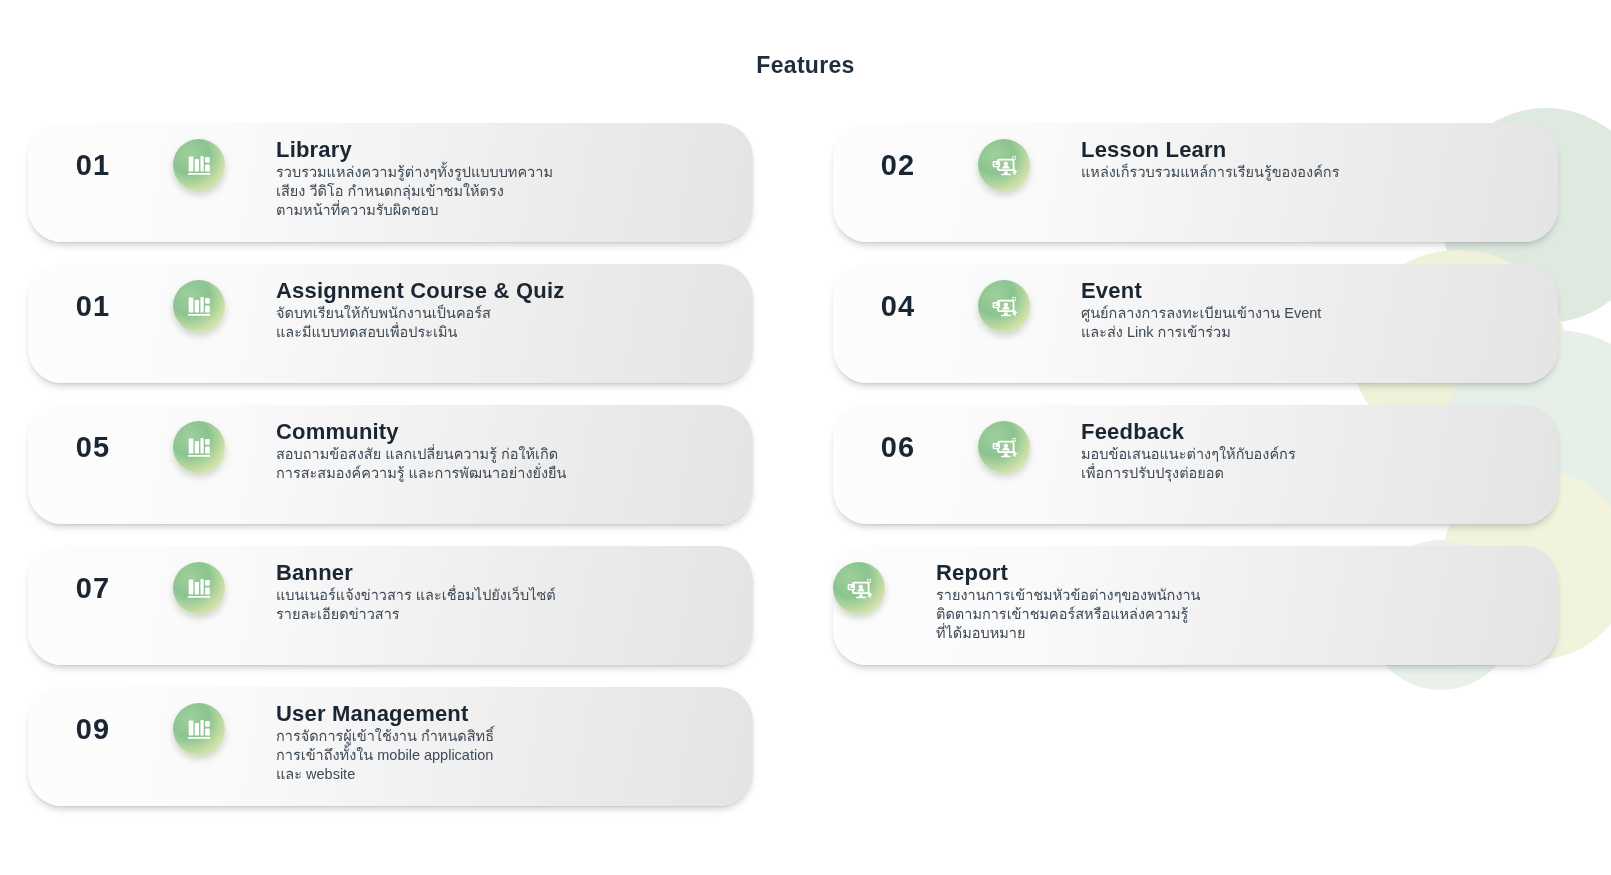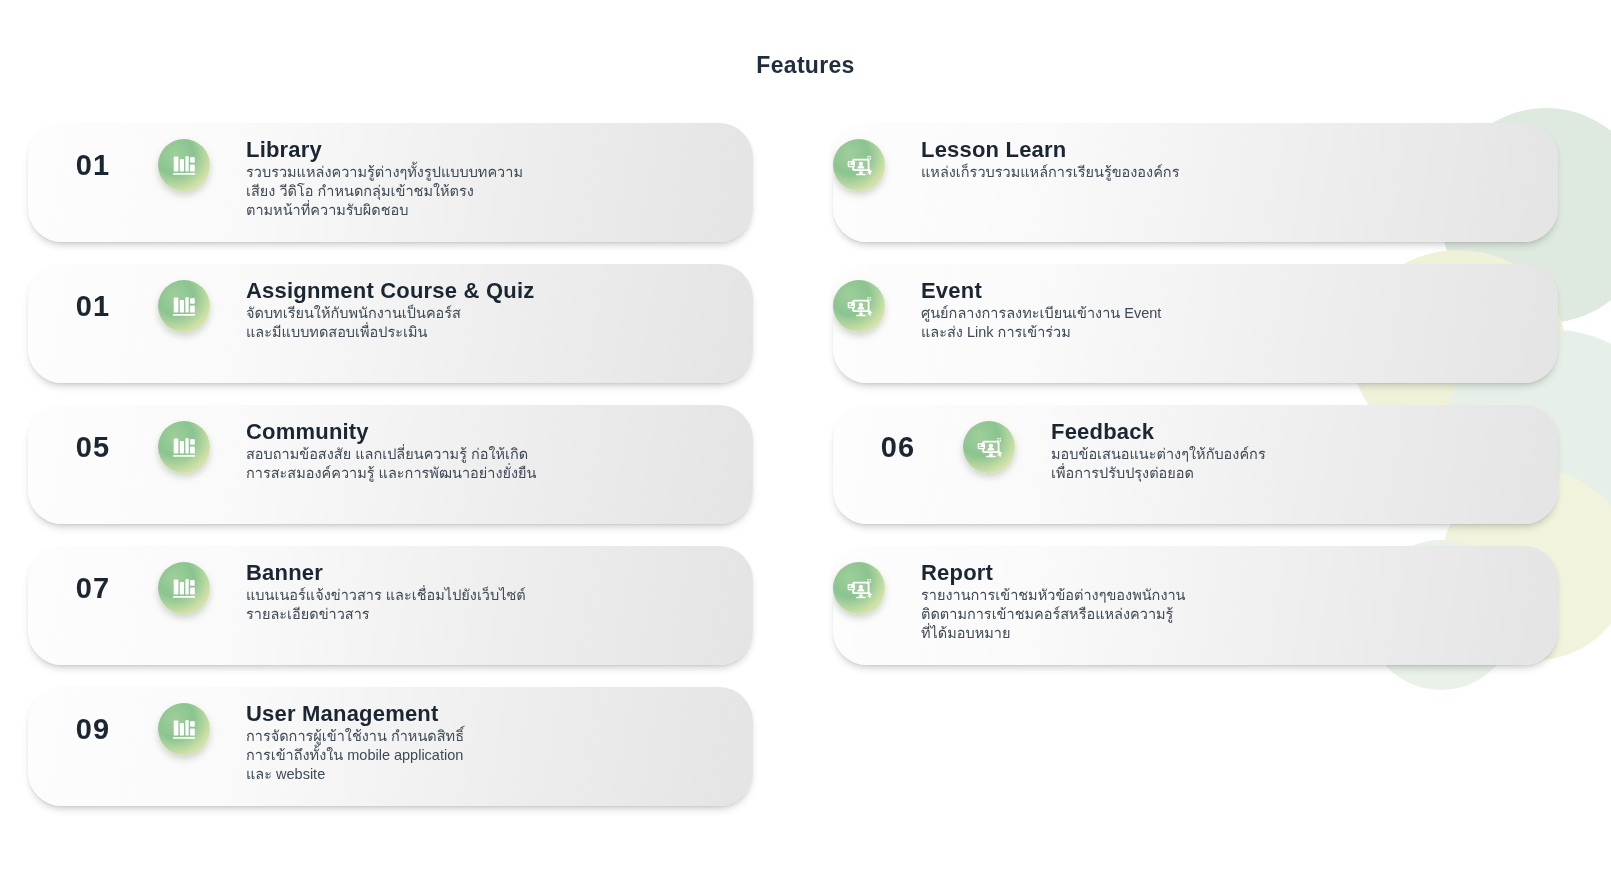--- a/index.html
+++ b/index.html
@@ -69,21 +69,21 @@
     width: 725px;
     border-radius: 34px;
     background: linear-gradient(100deg, #fdfdfd 0%, #fafafa 28%, #ececec 72%, #e4e4e4 100%);
     box-shadow: 0 5px 7px -2px rgba(90,95,100,0.30),
                 0 1px 2px rgba(0,0,0,0.06);
     display: flex;
     align-items: flex-start;
     margin-bottom: 22px;
     overflow: hidden;
   }
-  .feature-card.h-mid   { height: 119px; }
+  .feature-card.h-mid   { height: 119px; gap: 15px; }
 
   .card-number {
     flex: 0 0 auto;
     width: 130px;
     text-align: center;
     font-size: 29px;
     font-weight: bold;
     color: #1b2633;
     letter-spacing: 1px;
     padding-top: 26px;
@@ -227,20 +227,21 @@
         <div class="card-text">
           <div class="card-title">User Management</div>
           <div class="card-desc">การจัดการผู้เข้าใช้งาน กำหนดสิทธิ์
 การเข้าถึงทั้งใน mobile application
 และ website</div>
         </div>
       </div>
     </div>
   <div class="column column-right" id="col-right">
       <div class="feature-card h-mid">
+        <div class="card-number">02</div>
         <div class="card-icon">
           <svg width="31" height="31" viewBox="0 0 34 34" fill="none">
             <rect x="9" y="9.5" width="19" height="13.5" rx="2" fill="#ffffff"></rect>
             <rect x="11" y="11.5" width="15" height="9.5" rx="1" fill="#9ec99a"></rect>
             <circle cx="18.5" cy="15.2" r="2.4" fill="#ffffff"></circle>
             <path d="M14.6 20.2c0-2.1 1.8-3.3 3.9-3.3s3.9 1.2 3.9 3.3z" fill="#ffffff"></path>
             <rect x="16.5" y="23.5" width="4" height="3" fill="#ffffff"></rect>
             <rect x="13" y="26" width="11" height="1.8" rx="0.9" fill="#ffffff"></rect>
             <rect x="4" y="12" width="8" height="7" rx="1.5" fill="#ffffff"></rect>
             <rect x="5.4" y="13.6" width="2.4" height="2" rx="0.5" fill="#9ec99a"></rect>
@@ -251,20 +252,21 @@
             <rect x="28" y="9" width="1.6" height="1.6" fill="#ffffff"></rect>
             <path d="M27.5 20.5l4 3.5-2.6 0.4 1 2.2-1.6 0.8-1-2.2-1.8 1.6z" fill="#ffffff"></path>
           </svg>
         </div>
         <div class="card-text">
           <div class="card-title">Lesson Learn</div>
           <div class="card-desc">แหล่งเก็รวบรวมแหล์การเรียนรู้ขององค์กร</div>
         </div>
       </div>
       <div class="feature-card h-mid">
+        <div class="card-number">04</div>
         <div class="card-icon">
           <svg width="31" height="31" viewBox="0 0 34 34" fill="none">
             <rect x="9" y="9.5" width="19" height="13.5" rx="2" fill="#ffffff"></rect>
             <rect x="11" y="11.5" width="15" height="9.5" rx="1" fill="#9ec99a"></rect>
             <circle cx="18.5" cy="15.2" r="2.4" fill="#ffffff"></circle>
             <path d="M14.6 20.2c0-2.1 1.8-3.3 3.9-3.3s3.9 1.2 3.9 3.3z" fill="#ffffff"></path>
             <rect x="16.5" y="23.5" width="4" height="3" fill="#ffffff"></rect>
             <rect x="13" y="26" width="11" height="1.8" rx="0.9" fill="#ffffff"></rect>
             <rect x="4" y="12" width="8" height="7" rx="1.5" fill="#ffffff"></rect>
             <rect x="5.4" y="13.6" width="2.4" height="2" rx="0.5" fill="#9ec99a"></rect>

